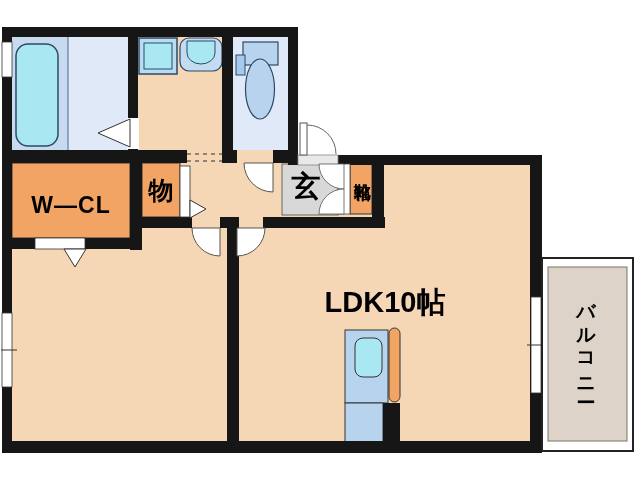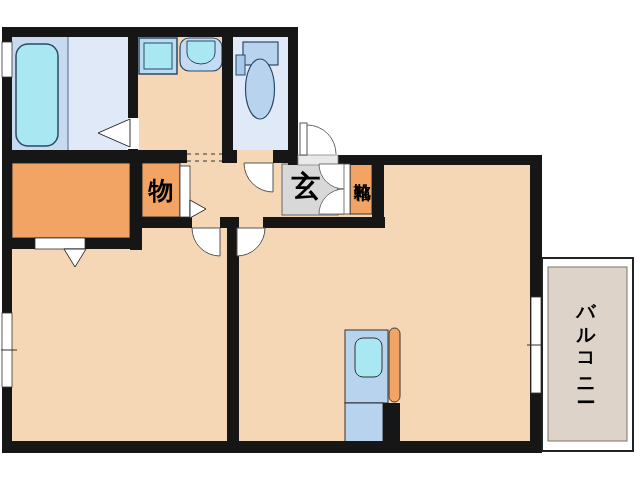--- a/index.html
+++ b/index.html
@@ -116,18 +116,20 @@
     <path d="M344,164 L319,164 A25,25 0 0 0 344,189 Z" fill="#fff" stroke="#555" stroke-width="0.8"></path>
     <path d="M344,214 L319,214 A25,25 0 0 1 344,189 Z" fill="#fff" stroke="#555" stroke-width="0.8"></path>
   </g>
 
   <g>
     <rect x="542" y="258" width="91" height="193" fill="#ffffff" stroke="#222" stroke-width="2"></rect>
     <rect x="548" y="267" width="79" height="174" fill="#ddd3c8" stroke="#7a7468" stroke-width="1"></rect>
   </g>
 </svg>
 
+  <div class="lbl lbl-wcl">W—CL</div>
   <div class="lbl lbl-storage">物</div>
   <div class="lbl lbl-entrance">玄</div>
   <div class="lbl lbl-shoebox">靴箱</div>
+  <div class="lbl lbl-ldk">LDK10帖</div>
   <div class="lbl lbl-balcony">バルコニー</div>
 
 </div>
 
 </body></html>

